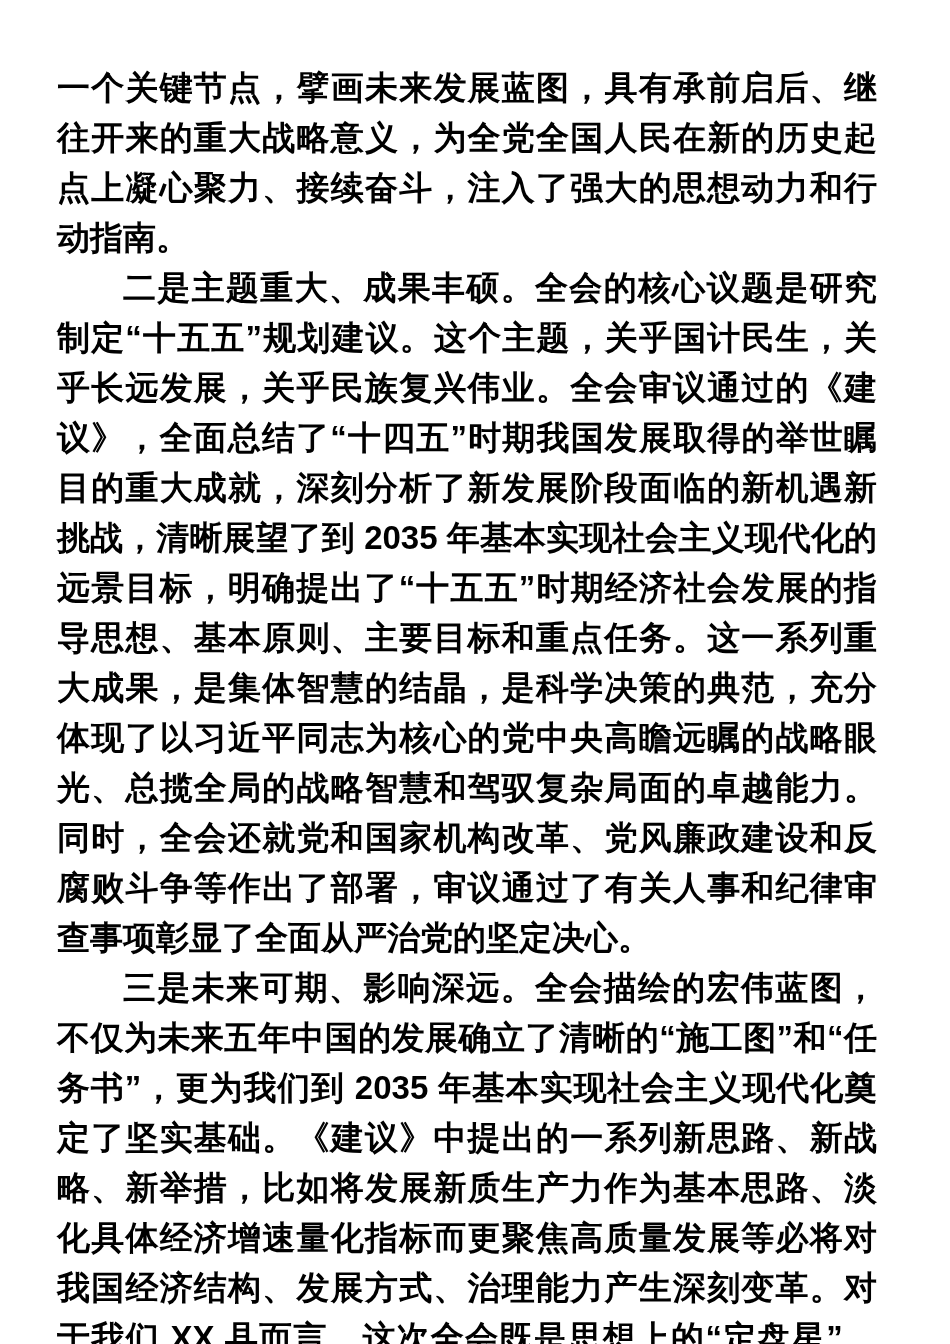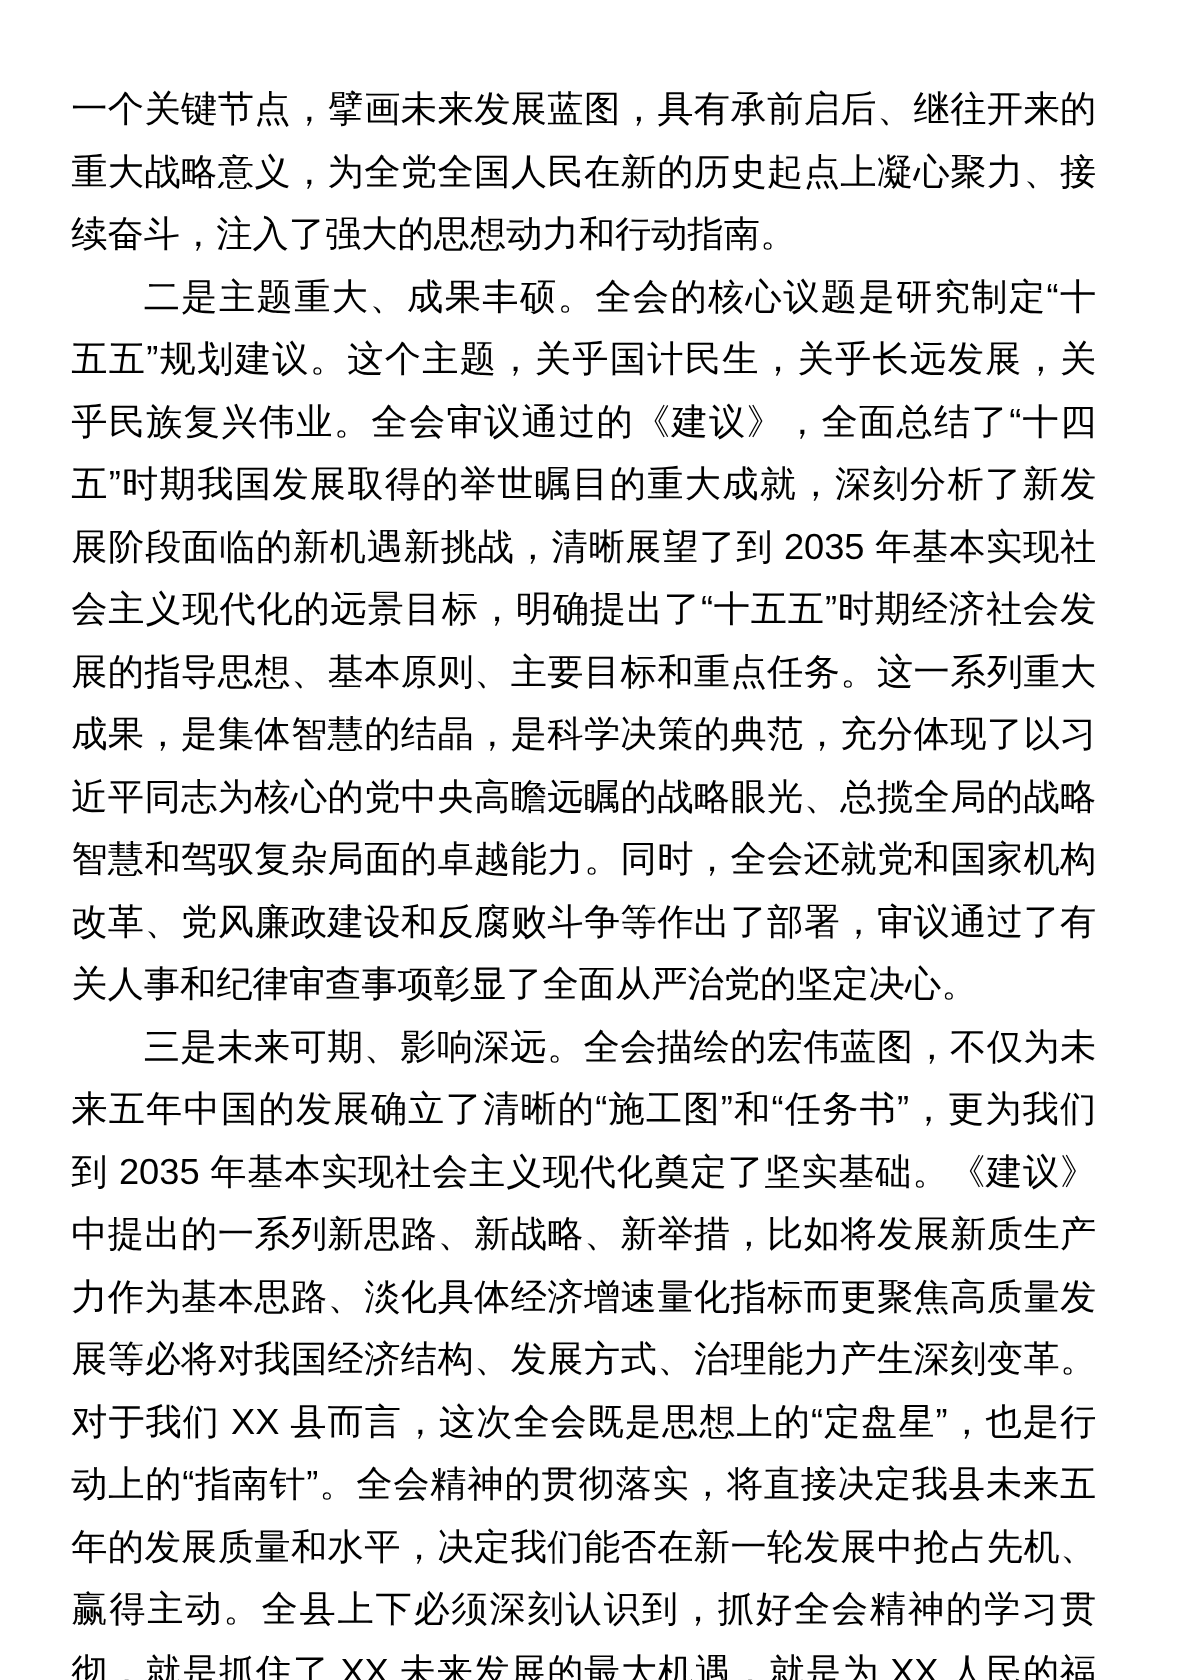--- a/index.html
+++ b/index.html
@@ -17,27 +17,28 @@
   .doc-body {
     position: absolute;
     top: 63px;
     left: 57px;
     width: 820px;
   }
   .para {
     margin: 0;
     padding: 0;
     font-family: "Liberation Sans", sans-serif;
-    font-size: 29px;
+    font-size: 33px;
     line-height: 50px;
     color: var(--text-color, #000000);
     text-align: justify;
     letter-spacing: 0;
     word-break: normal;
     line-break: strict;
+    font-weight: bold;
   }
   .para.indent {
     text-indent: 2em;
   }
 </style>
 </head>
 <body>
 
 <div class="page">
   <div class="doc-body">

